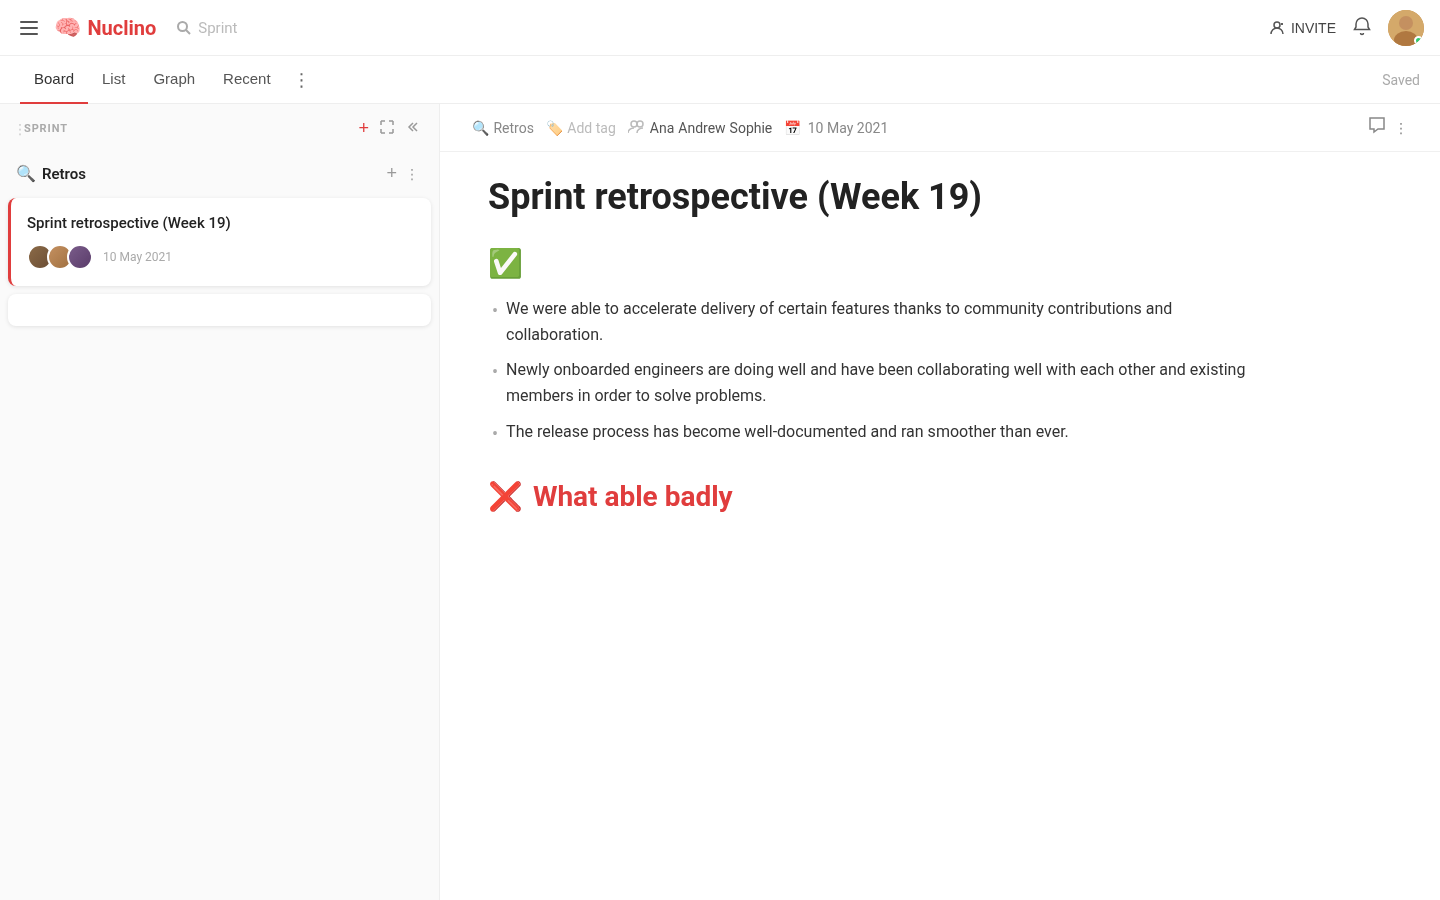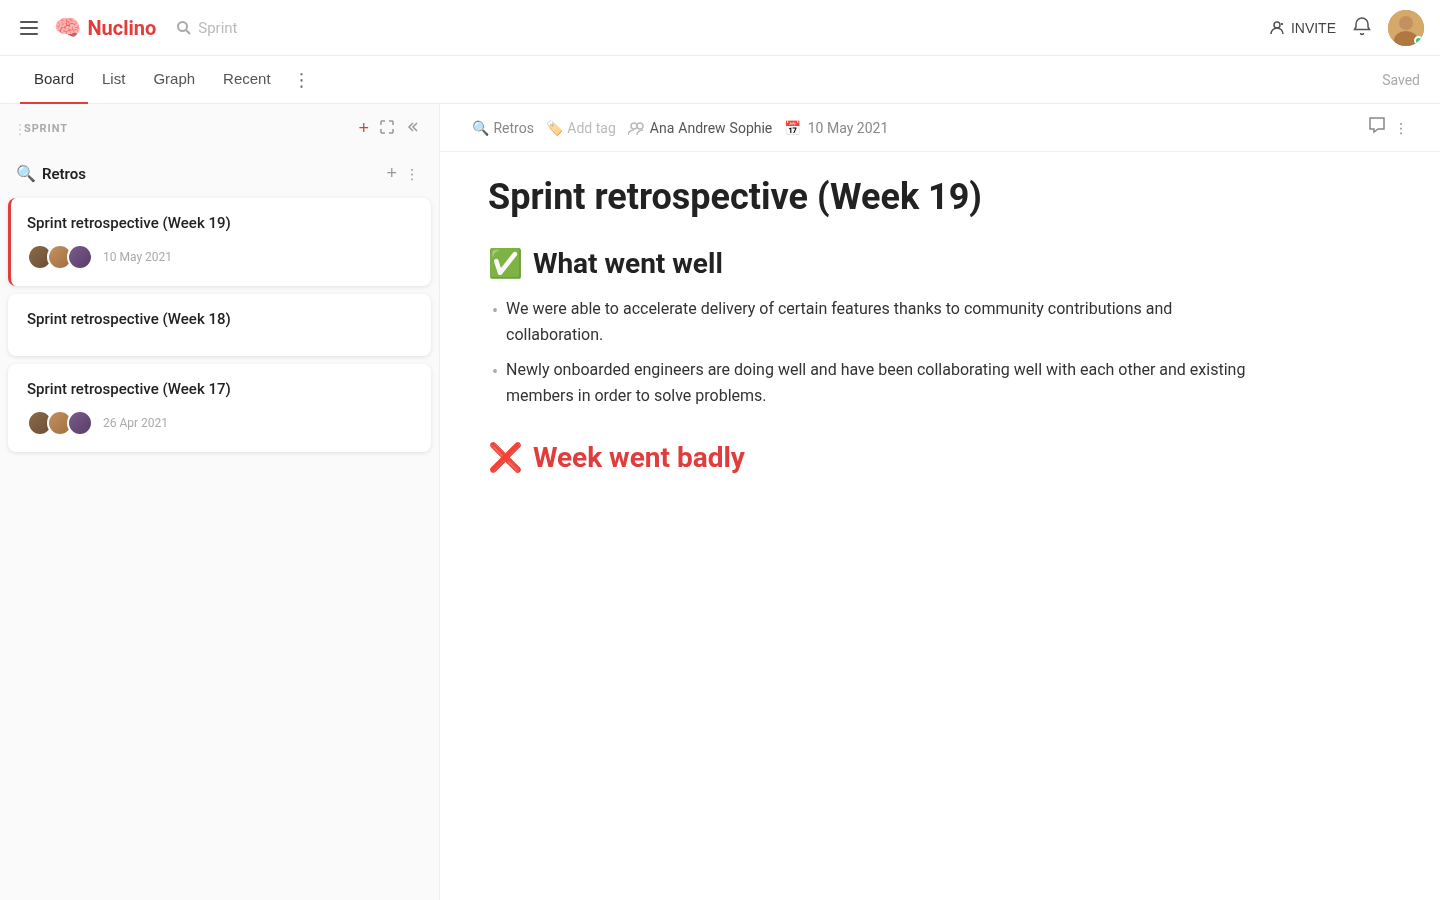--- a/index.html
+++ b/index.html
@@ -70,21 +70,21 @@
     .mini-avatar.a3 { background: linear-gradient(135deg, #7a5c8a, #5a3c6a); }
     .card-date { font-size: 12px; color: #aaa; margin-left: 10px; }
 
     
     .content-area { flex: 1; overflow-y: auto; padding: 0; background: #fff; }
     .content-toolbar { display: flex; align-items: center; padding: 12px 32px; gap: 12px; border-bottom: 1px solid #f0f0f0; }
     .breadcrumb-item { display: flex; align-items: center; gap: 4px; font-size: 14px; color: #888; cursor: pointer; }
     .breadcrumb-icon { font-size: 14px; }
     .tag-area { display: flex; align-items: center; gap: 4px; font-size: 14px; color: #bbb; cursor: pointer; }
     .tag-icon { font-size: 14px; }
-    .collaborators { display: flex; align-items: flex-end; gap: 4px; font-size: 14px; color: #555; }
+    .collaborators { display: flex; align-items: flex-start; gap: 4px; font-size: 14px; color: #555; }
     .date-area { display: flex; align-items: center; gap: 6px; font-size: 14px; color: #888; }
     .calendar-icon { font-size: 14px; color: #bbb; }
     .toolbar-right { margin-left: auto; display: flex; align-items: center; gap: 8px; }
     .comment-btn { background: none; border: none; cursor: pointer; color: #888; font-size: 18px; }
     .doc-more-btn { background: none; border: none; cursor: pointer; color: #888; font-size: 14px; }
 
     
     .doc-content { padding: 24px 48px 48px; max-width: 860px; }
     .doc-title { font-size: 36px; font-weight: 700; color: #222; margin-bottom: 28px; line-height: 1.2; }
     .section-heading { display: flex; align-items: center; gap: 10px; font-size: 28px; font-weight: 700; color: #222; margin: 24px 0 16px; }
@@ -203,34 +203,22 @@
           <div class="avatar-stack">
             <div class="mini-avatar a1"></div>
             <div class="mini-avatar a2"></div>
             <div class="mini-avatar a3"></div>
           </div>
           <span class="card-date">10 May 2021</span>
         </div>
       </div>
 
       <div class="card card-inactive">
-        <div class="card-title">Sprint retrospective (Week 18)</div>
-      </div>
-
-      <div class="card card-inactive">
-        <div class="card-title">Sprint retrospective (Week 17)</div>
-        <div class="card-footer">
-          <div class="avatar-stack">
-            <div class="mini-avatar a1"></div>
-            <div class="mini-avatar a2"></div>
-            <div class="mini-avatar a3"></div>
-          </div>
-          <span class="card-date">26 Apr 2021</span>
-        </div>
-      </div>
+      </div>
+
     </div>
   </aside>
 
   <main class="content-area">
     <div class="content-toolbar">
       <div class="breadcrumb-item">
         <span class="breadcrumb-icon">🔍</span>
         <span>Retros</span>
       </div>
 
@@ -264,32 +252,34 @@
         </button>
         <button class="doc-more-btn">⋮</button>
       </div>
     </div>
 
     <div class="doc-content">
       <h1 class="doc-title">Sprint retrospective (Week 19)</h1>
 
       <div class="section-heading">
         <span class="section-emoji">✅</span>
-        <span>What went well</span>
       </div>
 
 
       <ul class="bullet-list">
         <li>
           <span>We were able to accelerate delivery of certain features thanks to community contributions and collaboration.</span>
         </li>
         <li>
           <span>Newly onboarded engineers are doing well and have been collaborating well with each other and existing members in order to solve problems.</span>
         </li>
+        <li>
+          <span>The release process has become well-documented and ran smoother than ever.</span>
+        </li>
       </ul>
 
       <div style="display:flex; align-items:center; gap:10px; font-size:28px; font-weight:700; color:#222; margin: 32px 0 16px;">
         <span>❌</span>
-        <span style="color:#e03d3d;">Week went badly</span>
+        <span style="color:#e03d3d;">What able badly</span>
       </div>
     </div>
   </main>
 </div>
 
 </body></html>

